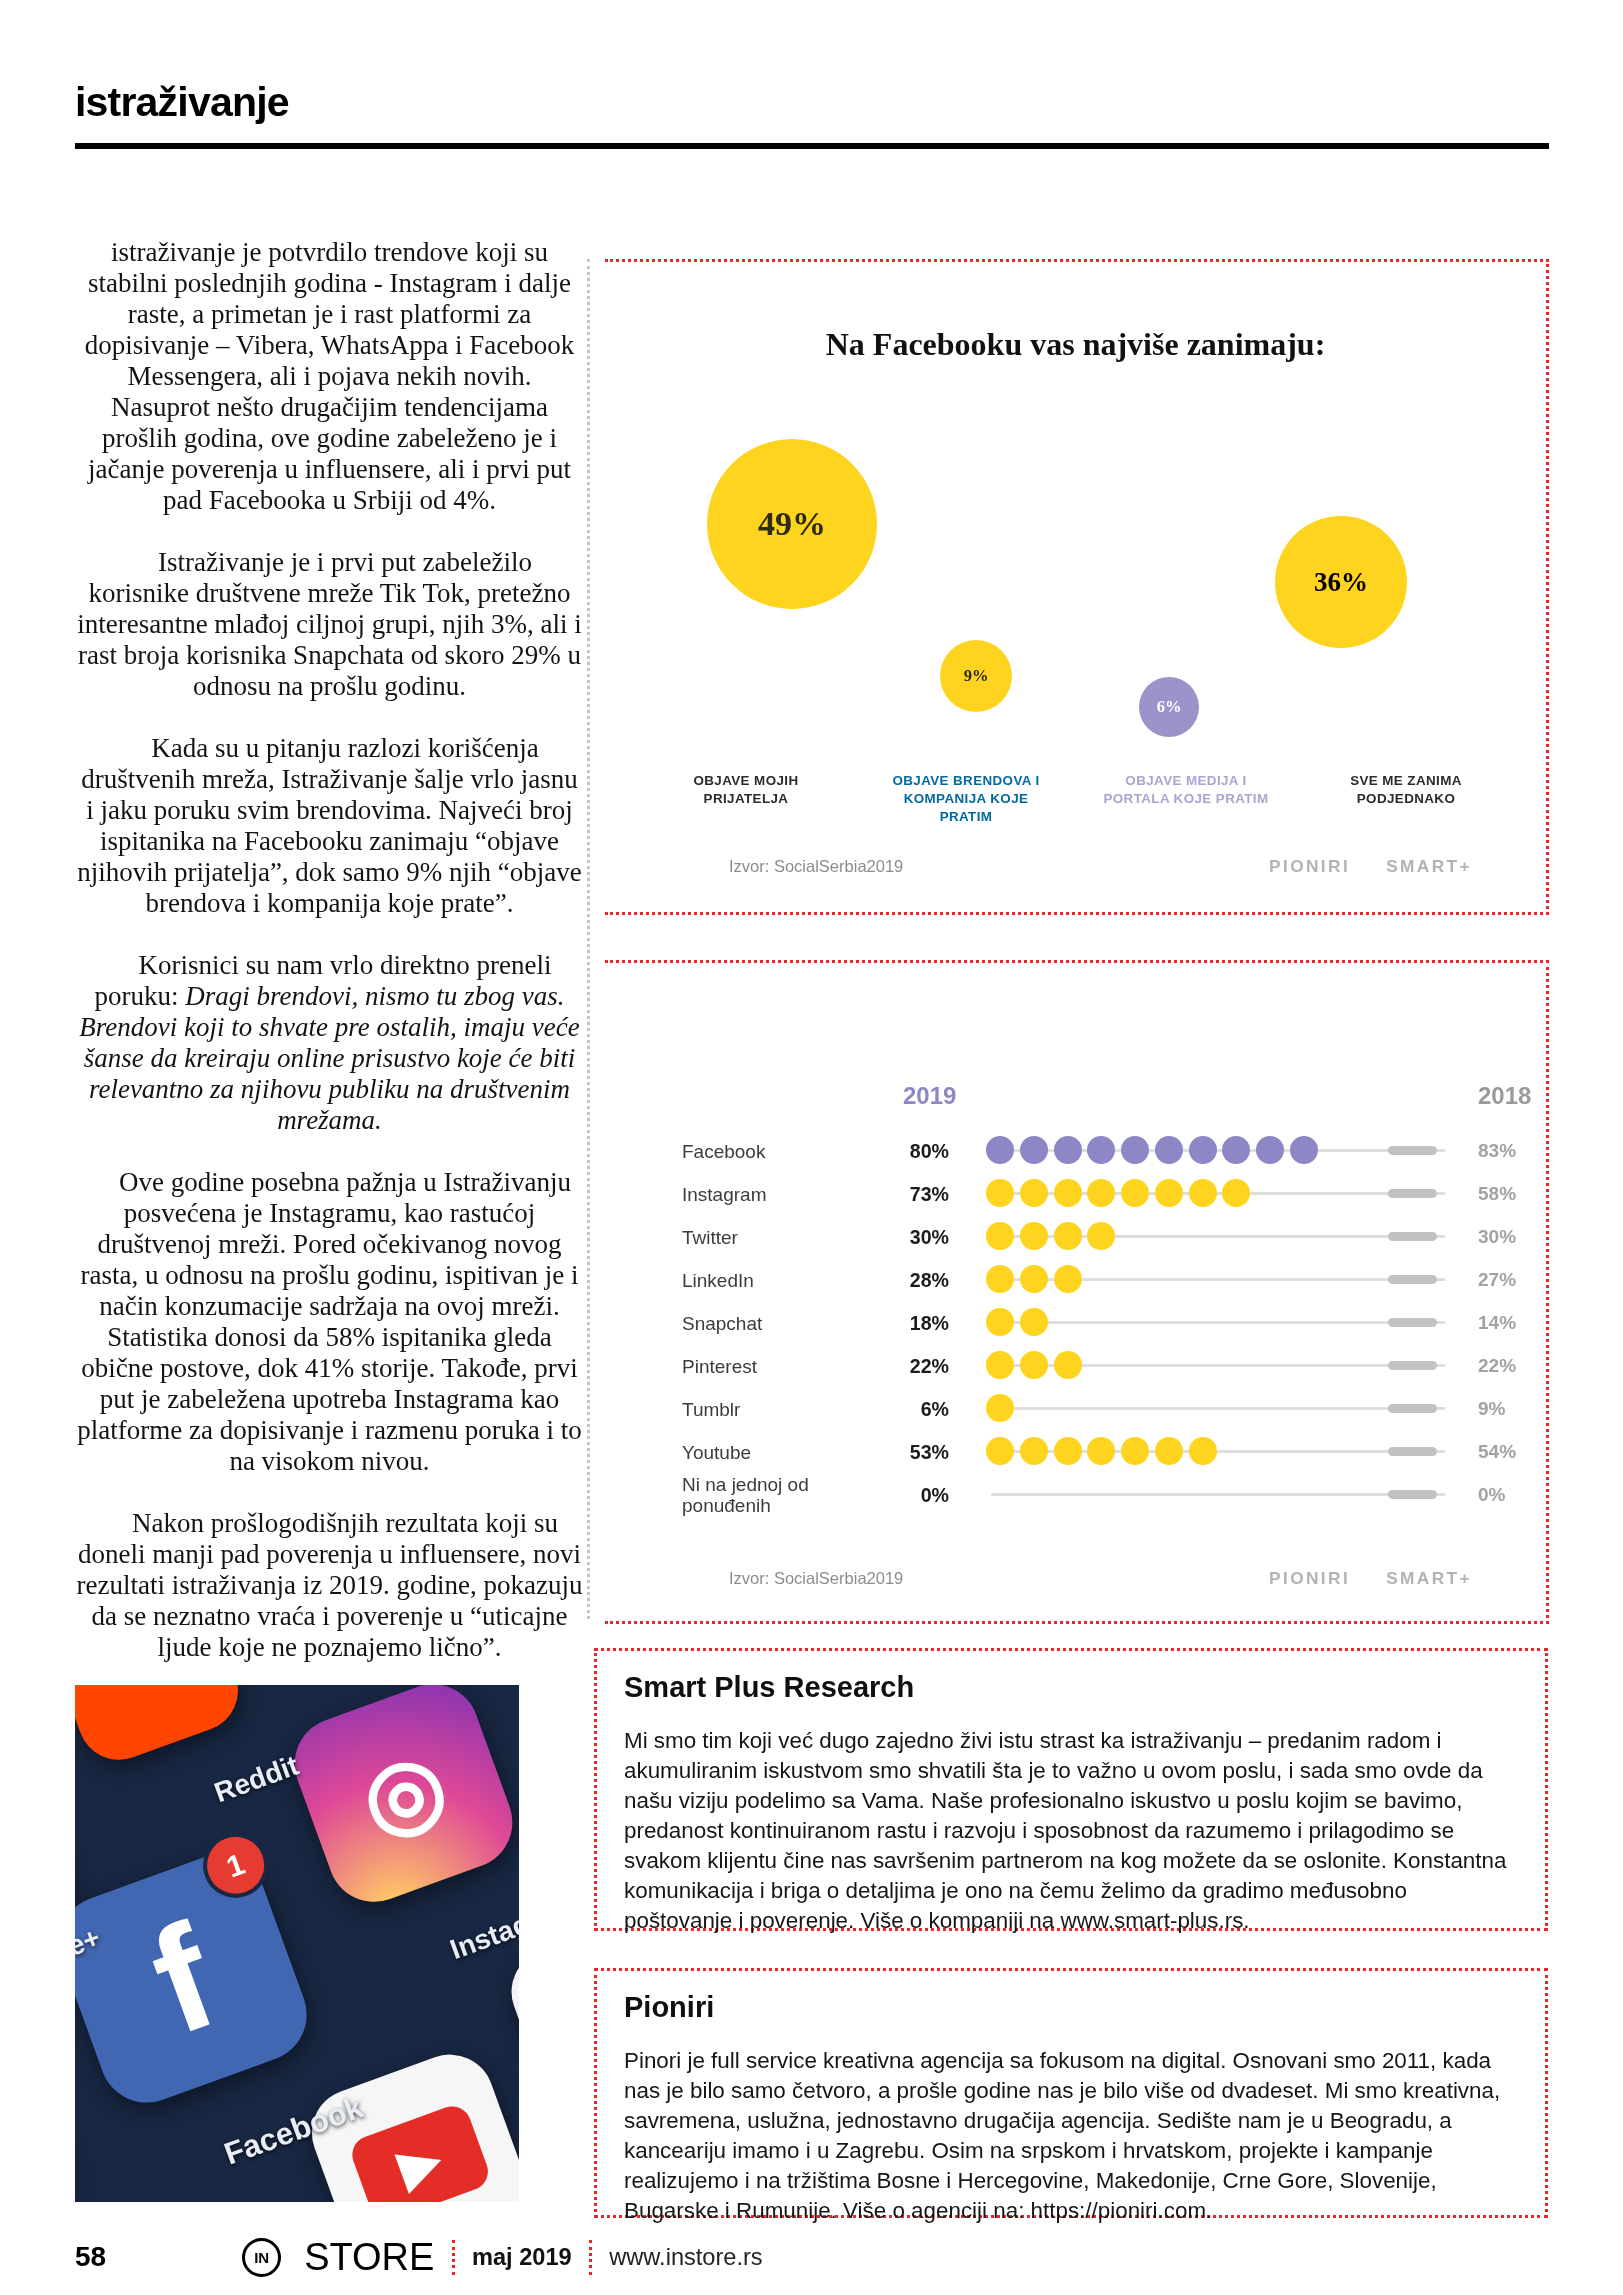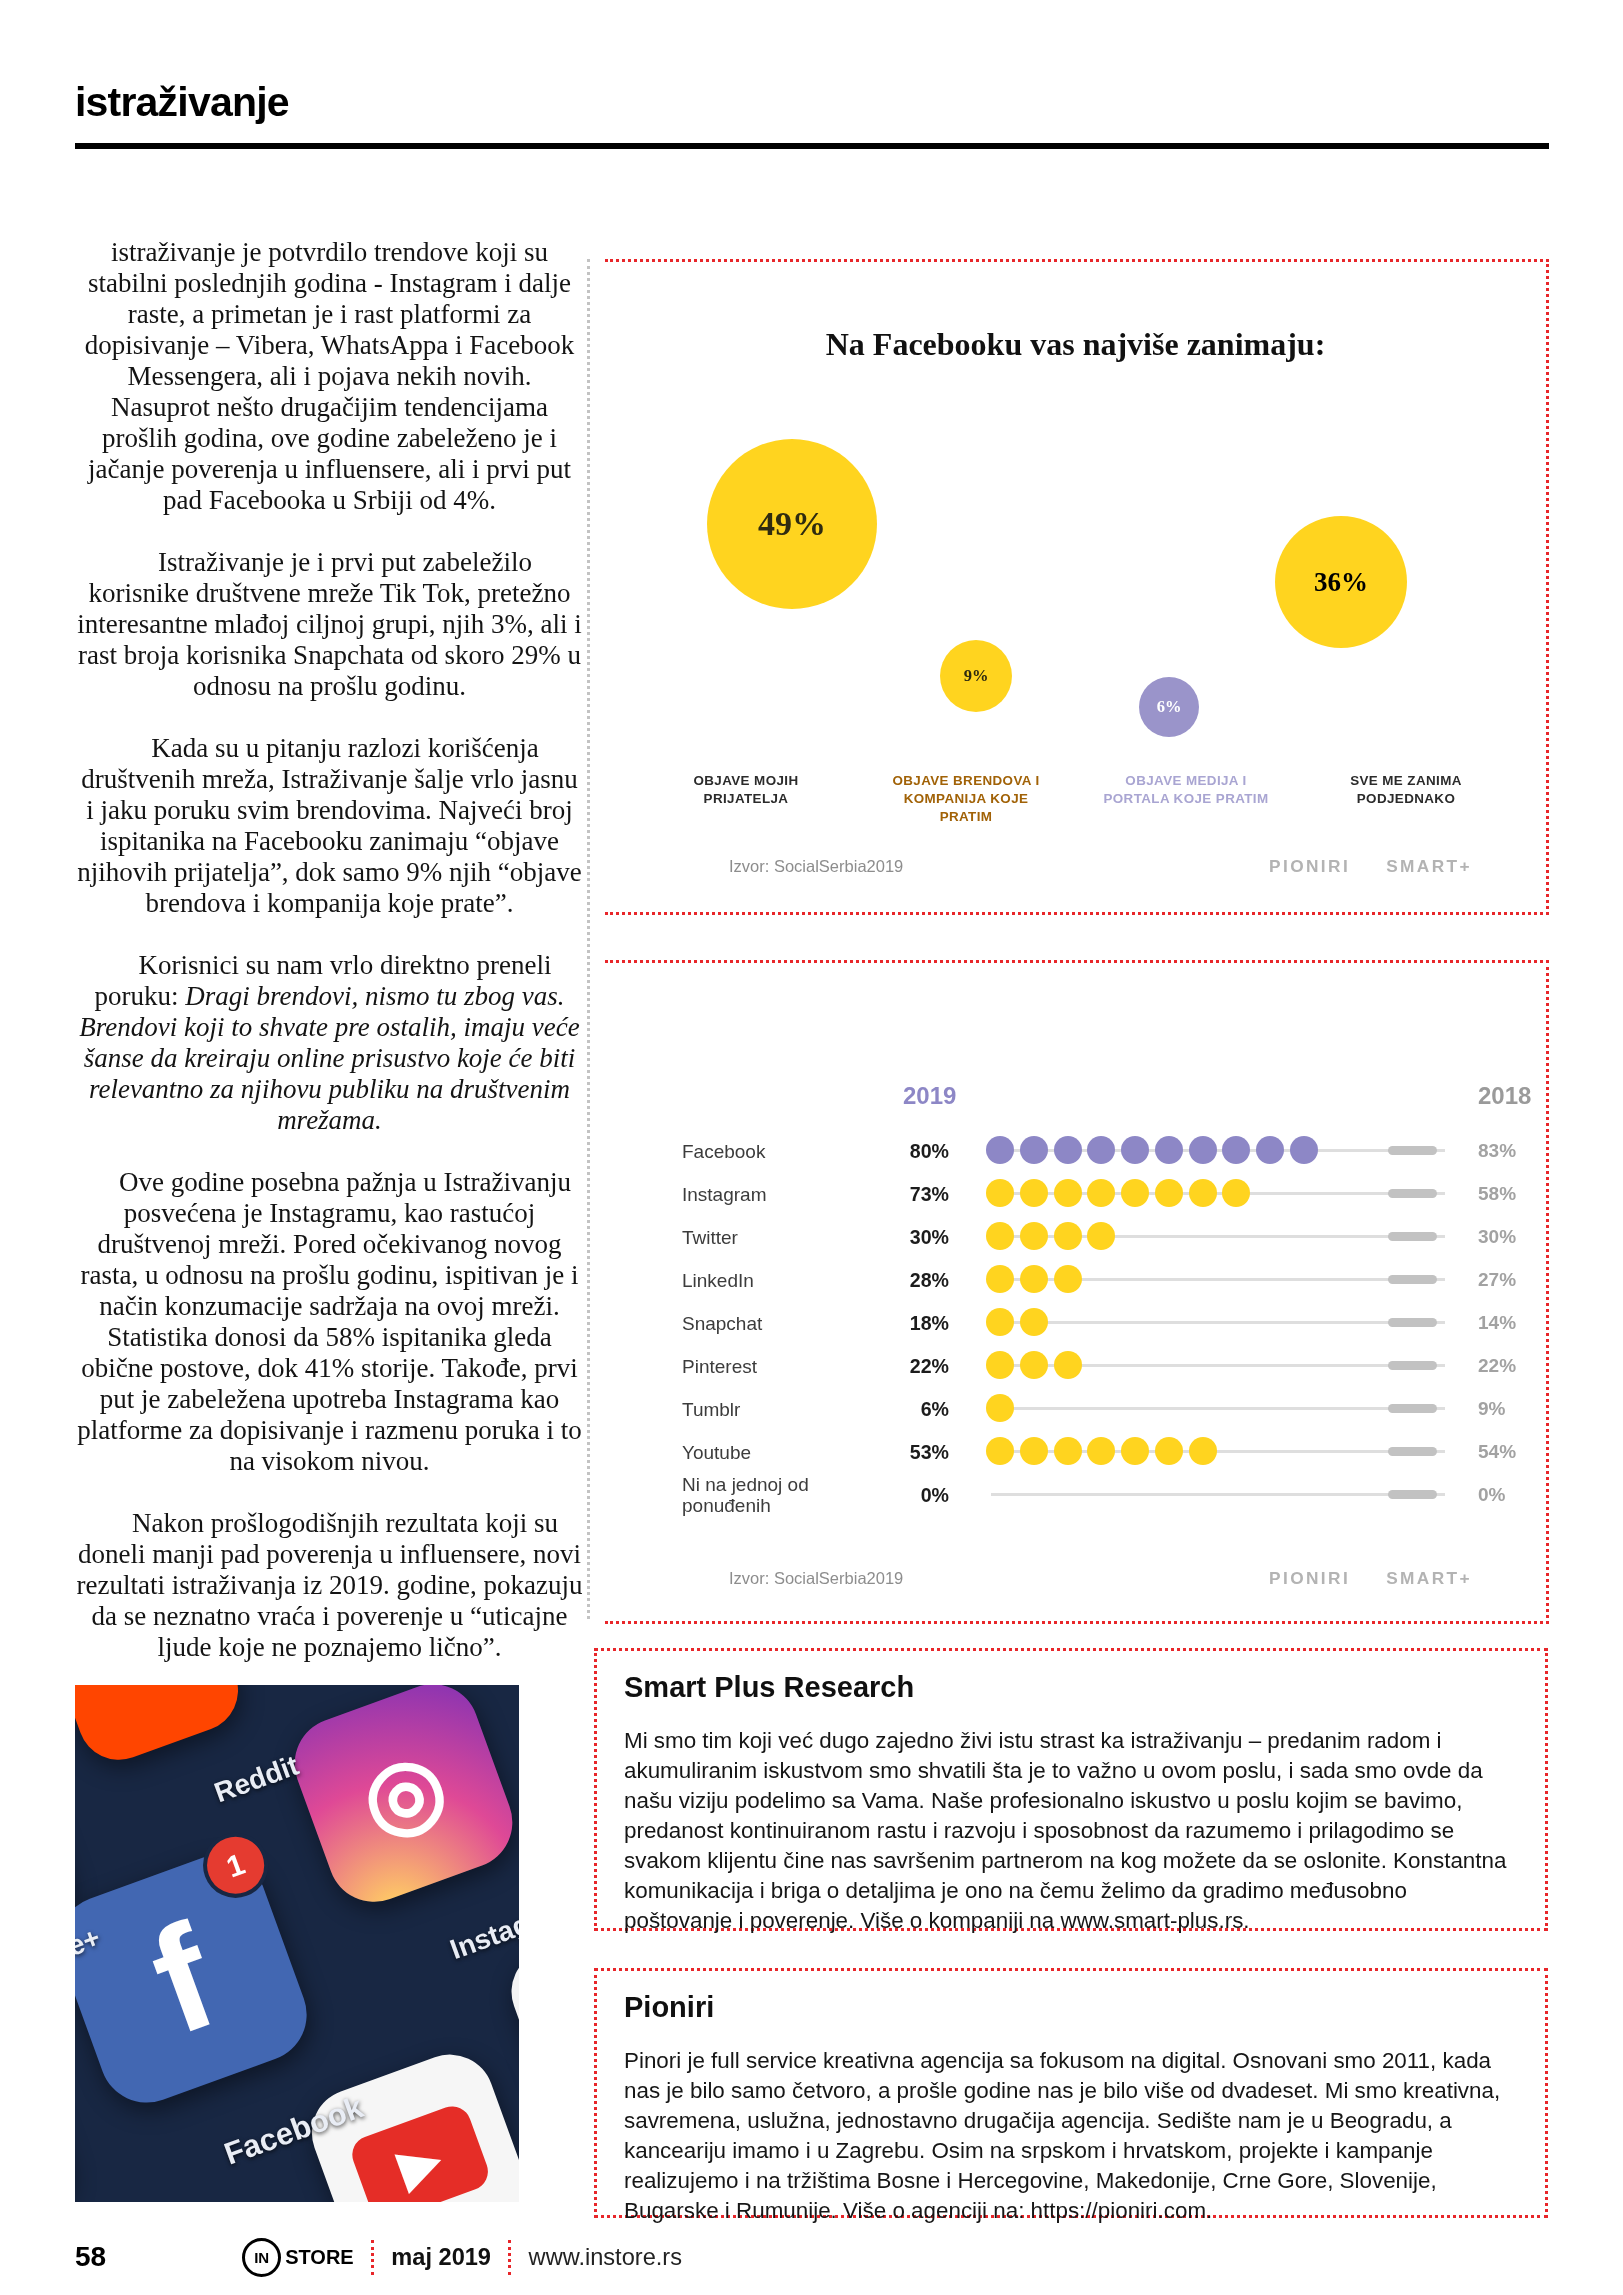--- a/index.html
+++ b/index.html
@@ -76,21 +76,21 @@
       color:#fff;display:flex;align-items:center;justify-content:center;font-family:"Liberation Sans",sans-serif;
       font-weight:bold;font-size:30px;border:4.7px solid #182743;}
 
   
   .footer{position:absolute;left:75px;top:2235px;width:1474px;height:44px;display:flex;align-items:center;
       font-family:"Liberation Sans",sans-serif;gap:35px;}
   .page-num{font-weight:bold;font-size:28px;color:#000;}
   .brand-group{display:flex;align-items:center;margin-left:101px;}
   .in-circle{width:33px;height:33px;border-radius:50%;border:3.9px solid #000;display:flex;align-items:center;
       justify-content:center;font-weight:bold;font-size:15px;color:#000;}
-  .store-word{font-weight:bold;font-size:20px;letter-spacing:0px;margin-left:4px;color:#000;}
+  .store-word{font-weight:normal;font-size:38px;letter-spacing:0px;margin-left:23px;color:#000;}
   .f-sep{border-left:3.9px dotted #e8262a;height:35px;margin:0 17.3px;}
   .issue{font-weight:bold;font-size:23.6px;color:#111;}
   .site{font-size:23.6px;color:#222;}
 </style>
 </head>
 <body>
 
 <div class="page">
 
   <div class="section-header">istraživanje</div>
@@ -110,21 +110,21 @@
   <div class="box box1 red-open">
     <div class="chart-title" style="top:64px;">Na Facebooku vas najviše zanimaju:</div>
     <div style="position:absolute;left:0;top:0;width:100%;height:100%;">
         <div class="bubble" style="left: 102px; top: 177px; width: 170px; height: 170px; background: rgb(255, 212, 31); color: rgb(47, 43, 16); font-size: 34px;">49%</div>
         <div class="bubble" style="left: 335px; top: 378px; width: 72px; height: 72px; background: rgb(255, 212, 31); color: rgb(47, 43, 16); font-size: 16.5px;">9%</div>
         <div class="bubble" style="left: 534px; top: 415px; width: 60px; height: 60px; background: rgb(154, 148, 202); color: rgb(255, 255, 255); font-size: 16.5px;">6%</div>
         <div class="bubble" style="left: 670px; top: 254px; width: 132px; height: 132px; background: rgb(255, 212, 31); color: #000000; font-size: 27px;">36%</div>
       </div>
     <div class="bubble-labels">
         <div class="bubble-label" style="color: rgb(43, 43, 43);">OBJAVE MOJIH PRIJATELJA</div>
-        <div class="bubble-label" style="color: #a16207;">OBJAVE BRENDOVA I KOMPANIJA KOJE PRATIM</div>
+        <div class="bubble-label" style="color: #0369a1;">OBJAVE BRENDOVA I KOMPANIJA KOJE PRATIM</div>
         <div class="bubble-label" style="color: rgb(169, 165, 210);">OBJAVE MEDIJA I PORTALA KOJE PRATIM</div>
         <div class="bubble-label" style="color: rgb(43, 43, 43);">SVE ME ZANIMA PODJEDNAKO</div>
       </div>
     <div class="src-line" style="left:124px;top:595px;">Izvor: SocialSerbia2019</div>
     <div class="logo-line" style="left:664px;top:594px;">
       <span style="margin-left:0;">PIONIRI</span><span>SMART+</span>
     </div>
   </div>
 
   <div class="box box2 red-open">

